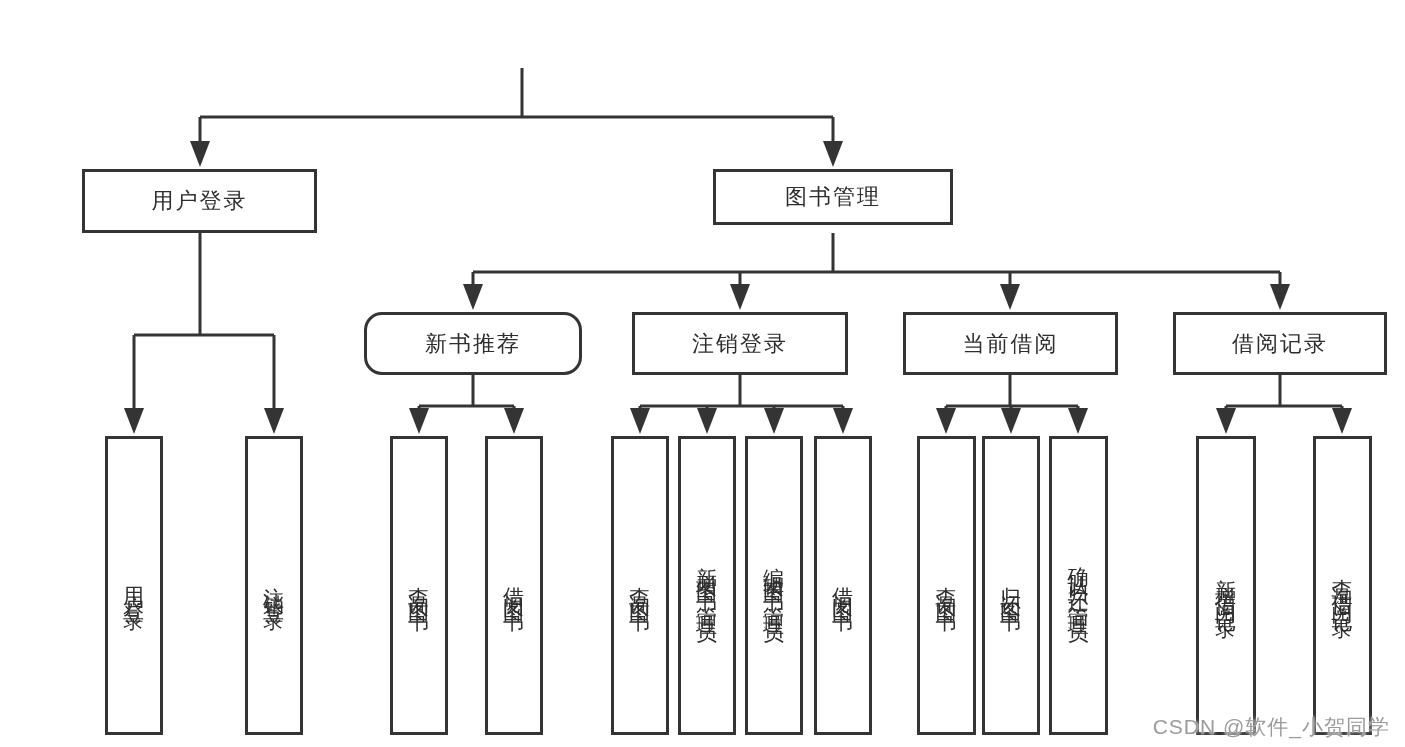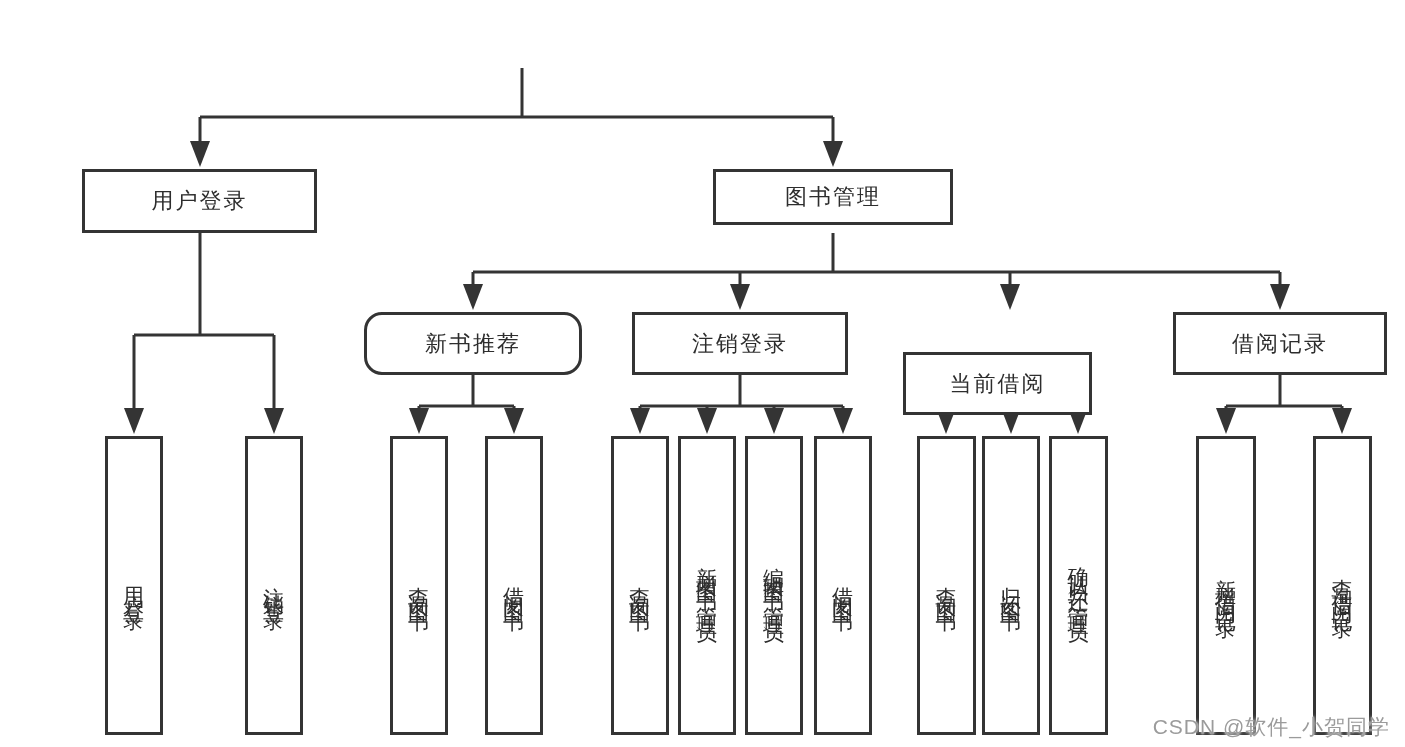--- a/index.html
+++ b/index.html
@@ -125,21 +125,21 @@
     <polygon fill="#343434" points="1216,408 1236,408 1226,434"></polygon>
     <polygon fill="#343434" points="1332,408 1352,408 1342,434"></polygon>
   </svg>
 
 
   <div class="node h" style="left:82px; top:169px; width:235px; height:64px;">用户登录</div>
   <div class="node h" style="left:713px; top:169px; width:240px; height:56px;">图书管理</div>
 
   <div class="node h" style="left:364px; top:312px; width:218px; height:63px;border-radius:18px;">新书推荐</div>
   <div class="node h" style="left:632px; top:312px; width:216px; height:63px;">注销登录</div>
-  <div class="node h" style="left:903px; top:312px; width:189px; height:63px;margin-top:40px;">当前借阅</div>
+  <div class="node h" style="left:903px; top:312px; width:215px; height:63px;">当前借阅</div>
   <div class="node h" style="left:1173px; top:312px; width:214px; height:63px;">借阅记录</div>
 
   <div class="node v" style="left:105px; top:436px; width:58px; height:299px;">用户登录</div>
   <div class="node v" style="left:245px; top:436px; width:58px; height:299px;">注销登录</div>
 
   <div class="node v" style="left:390px; top:436px; width:58px; height:299px;">查询图书</div>
   <div class="node v" style="left:485px; top:436px; width:58px; height:299px;">借阅图书</div>
 
   <div class="node v" style="left:611px; top:436px; width:58px; height:299px;">查询图书</div>
   <div class="node v" style="left:678px; top:436px; width:58px; height:299px;">新增图书（管理员）</div>

